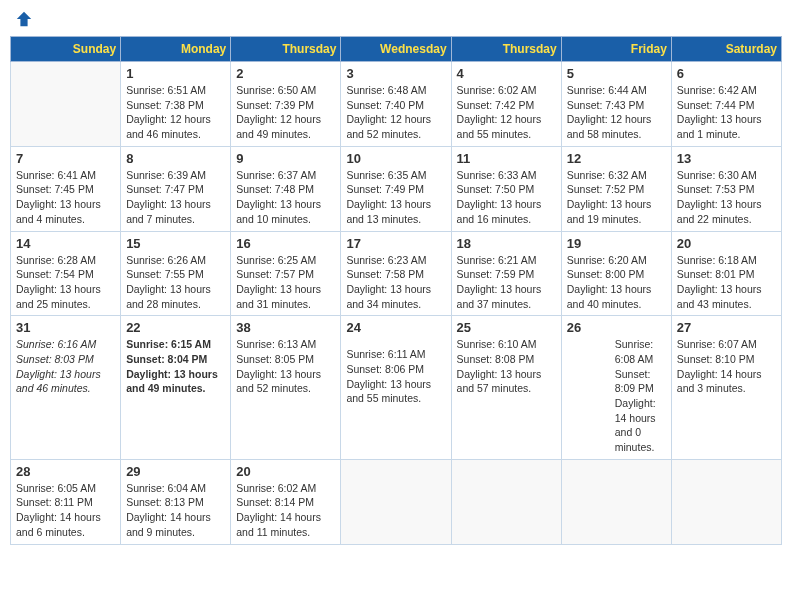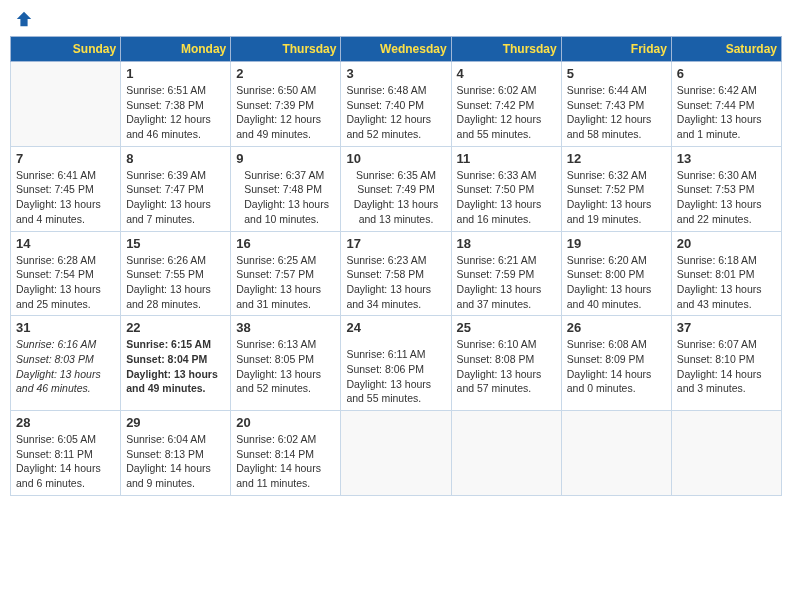--- a/index.html
+++ b/index.html
@@ -174,28 +174,28 @@
         </td>
         <td>
           <div class="day-number">8</div>
           <div class="day-info" style="white-space: pre-line;">Sunrise: 6:39 AM
 Sunset: 7:47 PM
 Daylight: 13 hours
 and 7 minutes.</div>
         </td>
         <td>
           <div class="day-number">9</div>
-          <div class="day-info" style="white-space: pre-line; margin-left: 8px;">Sunrise: 6:37 AM
+          <div class="day-info" style="white-space: pre-line;">Sunrise: 6:37 AM
 Sunset: 7:48 PM
 Daylight: 13 hours
 and 10 minutes.</div>
         </td>
         <td>
           <div class="day-number">10</div>
-          <div class="day-info" style="white-space: pre-line; text-align: center;">Sunrise: 6:35 AM
+          <div class="day-info" style="white-space: pre-line;">Sunrise: 6:35 AM
 Sunset: 7:49 PM
 Daylight: 13 hours
 and 13 minutes.</div>
         </td>
         <td>
           <div class="day-number">11</div>
           <div class="day-info" style="white-space: pre-line;">Sunrise: 6:33 AM
 Sunset: 7:50 PM
 Daylight: 13 hours
 and 16 minutes.</div>
@@ -297,27 +297,27 @@
         </td>
         <td>
           <div class="day-number">25</div>
           <div class="day-info" style="white-space: pre-line;">Sunrise: 6:10 AM
 Sunset: 8:08 PM
 Daylight: 13 hours
 and 57 minutes.</div>
         </td>
         <td>
           <div class="day-number">26</div>
-          <div class="day-info" style="white-space: pre-line;">Sunrise: 6:08 AM
+          <div class="day-info" style="white-space: pre-line; margin-left: 48px;">Sunrise: 6:08 AM
 Sunset: 8:09 PM
 Daylight: 14 hours
 and 0 minutes.</div>
         </td>
         <td>
-          <div class="day-number">37</div>
+          <div class="day-number">27</div>
           <div class="day-info" style="white-space: pre-line;">Sunrise: 6:07 AM
 Sunset: 8:10 PM
 Daylight: 14 hours
 and 3 minutes.</div>
         </td>
       </tr>
       <tr>
         <td>
           <div class="day-number">28</div>
           <div class="day-info" style="white-space: pre-line;">Sunrise: 6:05 AM

